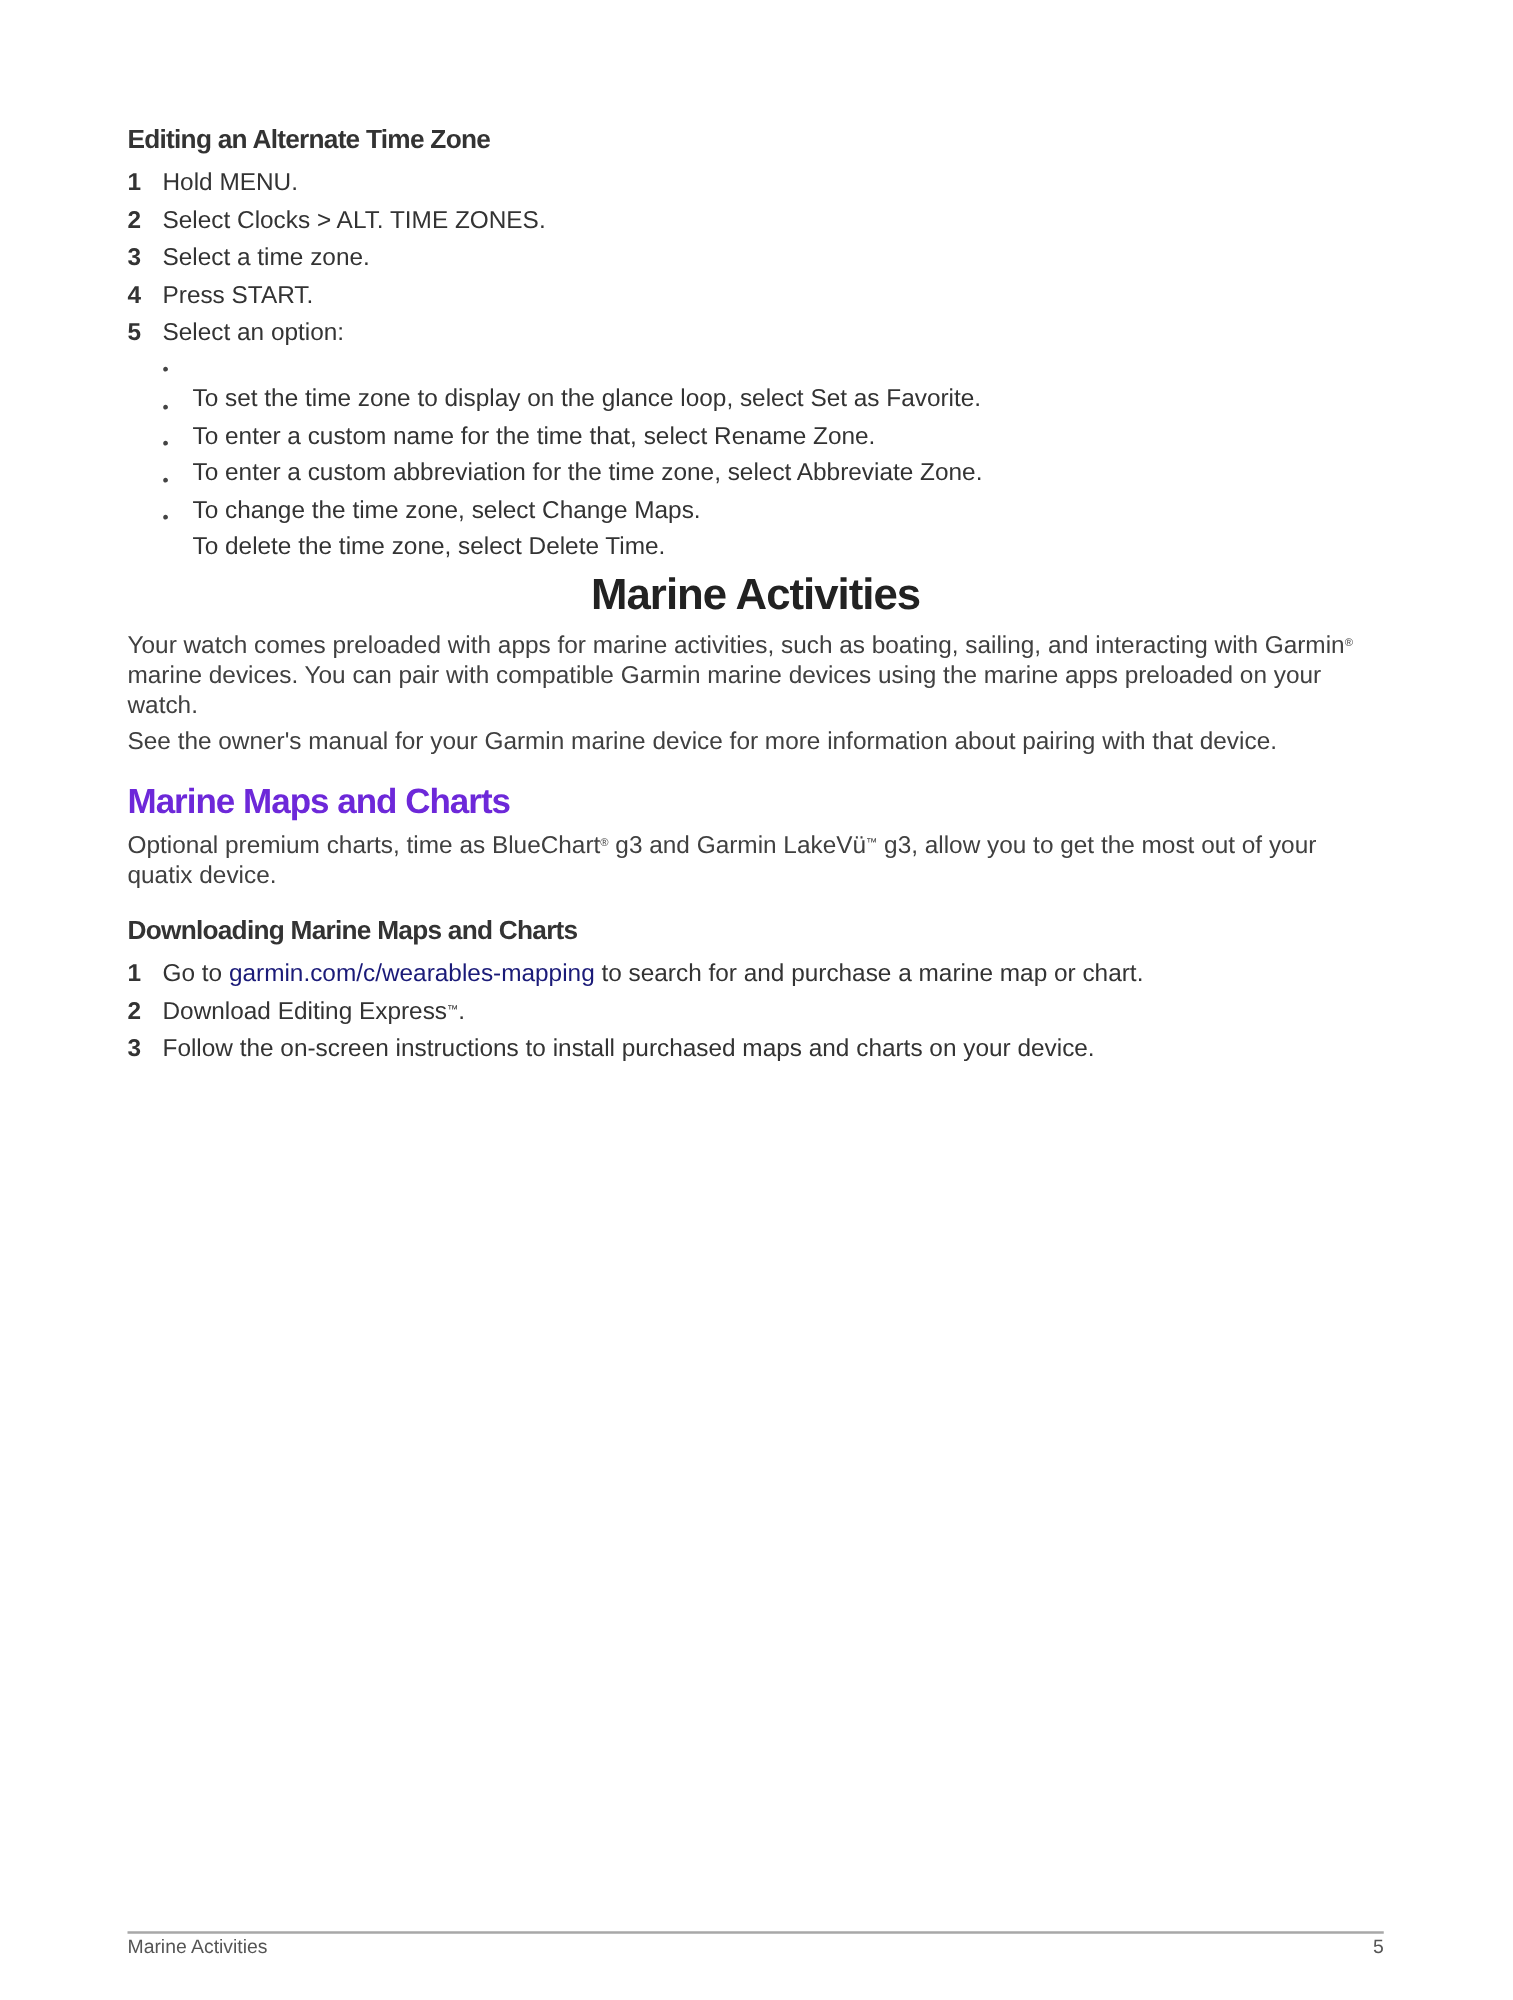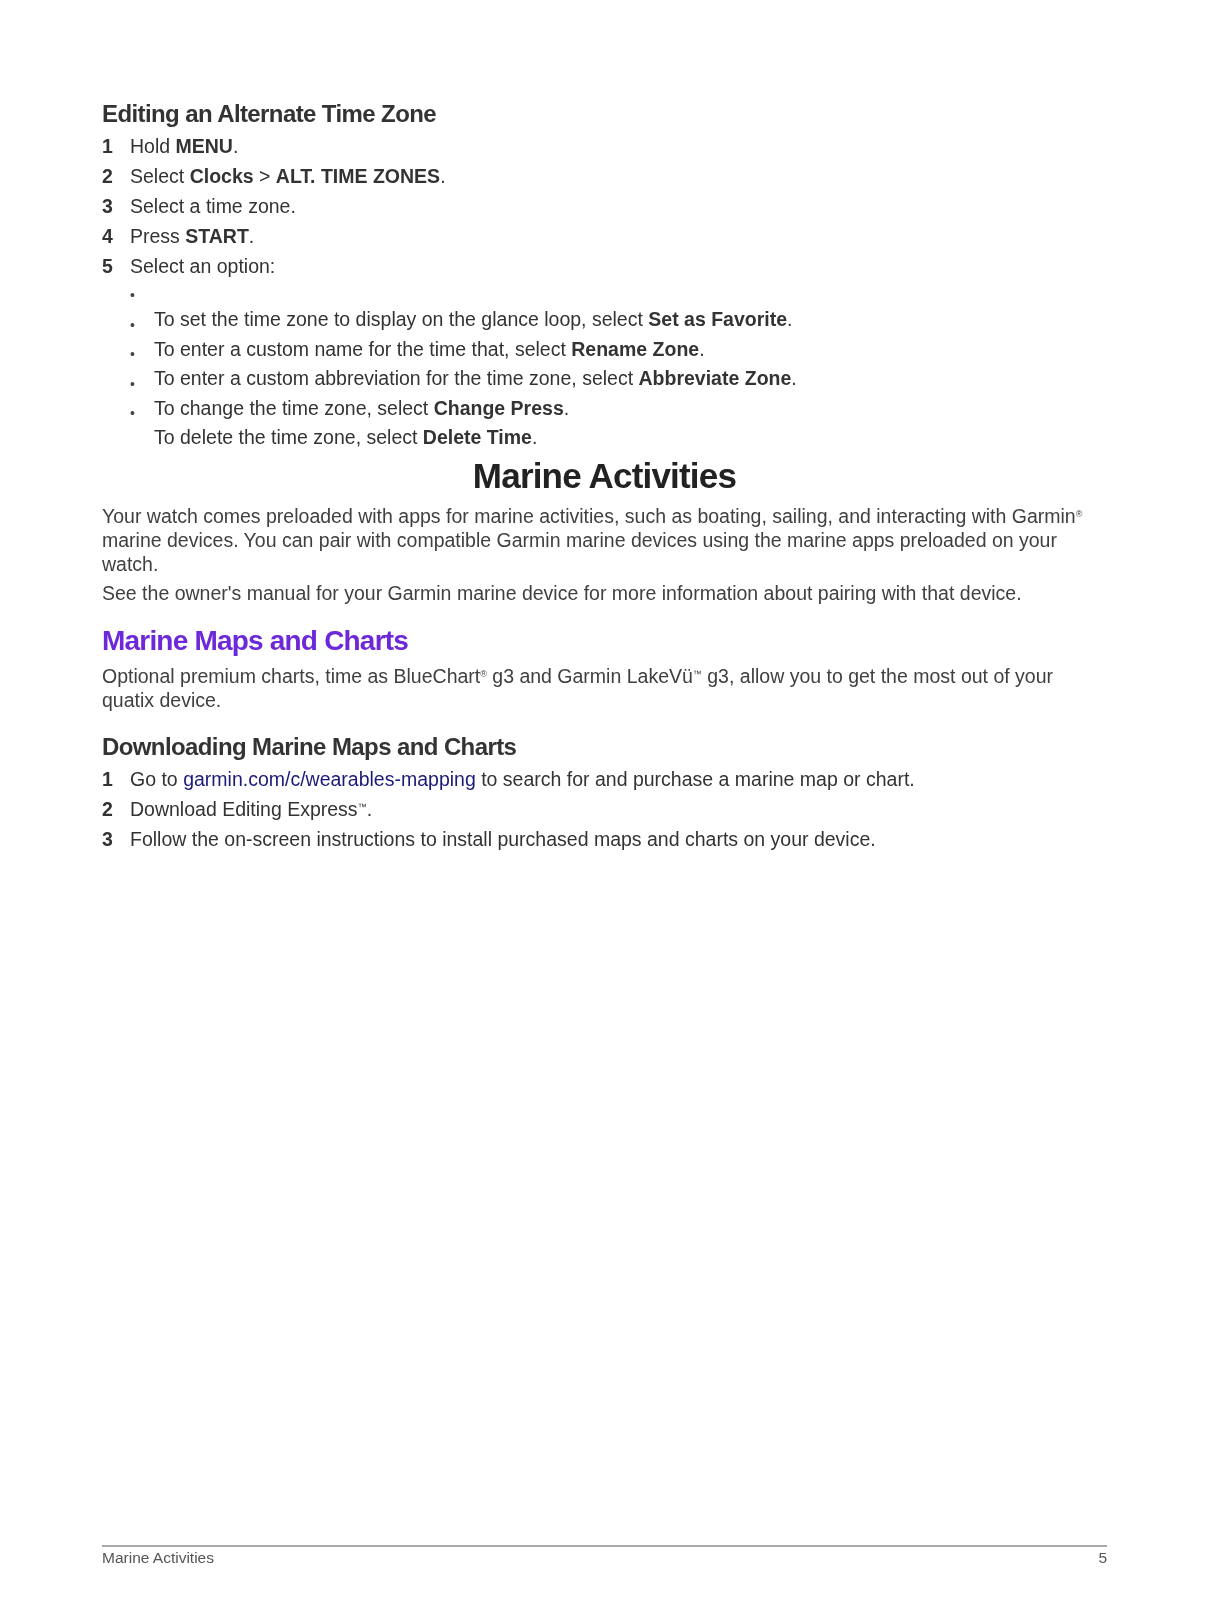--- a/index.html
+++ b/index.html
@@ -17,21 +17,21 @@
     }
     .page {
       position: absolute;
       left: 102px;
       top: 0;
       width: 1005px;
     }
     h2.sub {
       font-family: "Liberation Sans", sans-serif;
       font-weight: bold;
-      font-size: 24px;
+      font-size: 21px;
       letter-spacing: -0.6px;
       color: #333333;
       margin: 0;
       position: absolute;
       left: 0;
     }
     h2.sec {
       font-family: "Liberation Sans", sans-serif;
       font-weight: bold;
       font-size: 28px;
@@ -99,21 +99,21 @@
       top: 0;
       font-size: 14px;
       color: #444;
     }
     .bullet-text {
       position: absolute;
       left: 52px;
       top: 0;
       margin-top: 24px;
     }
-    b { font-weight: bold; color: #333; }
+    b { font-weight: normal; color: #333; }
     p.body {
       position: absolute;
       left: 0;
       margin: 0;
       width: 990px;
       font-size: 19.5px;
       line-height: 24px;
       color: #404040;
     }
     sup.mark {
@@ -191,21 +191,21 @@
     <li class="bullet">
       <span class="bullet-dot">•</span>
       <span class="bullet-text"><span>To enter a custom name for the time that, select </span><b>Rename Zone</b><span>.</span></span>
     </li>
     <li class="bullet">
       <span class="bullet-dot">•</span>
       <span class="bullet-text"><span>To enter a custom abbreviation for the time zone, select </span><b>Abbreviate Zone</b><span>.</span></span>
     </li>
     <li class="bullet">
       <span class="bullet-dot">•</span>
-      <span class="bullet-text"><span>To change the time zone, select </span><b>Change Press</b><span>.</span></span>
+      <span class="bullet-text"><span>To change the time zone, select </span><b>Change Maps</b><span>.</span></span>
     </li>
     <li class="bullet">
       <span class="bullet-dot">•</span>
       <span class="bullet-text"><span>To delete the time zone, select </span><b>Delete Time</b><span>.</span></span>
     </li>
   </ul>
 
   <h1 class="chap" style="top:456px;">Marine Activities</h1>
 
   <p class="body" style="top:504px;"><span>Your watch comes preloaded with apps for marine activities, such as boating, sailing, and interacting with Garmin</span><sup class="mark">®</sup><span> marine devices. You can pair with compatible Garmin marine devices using the marine apps preloaded on your watch.</span></p>

